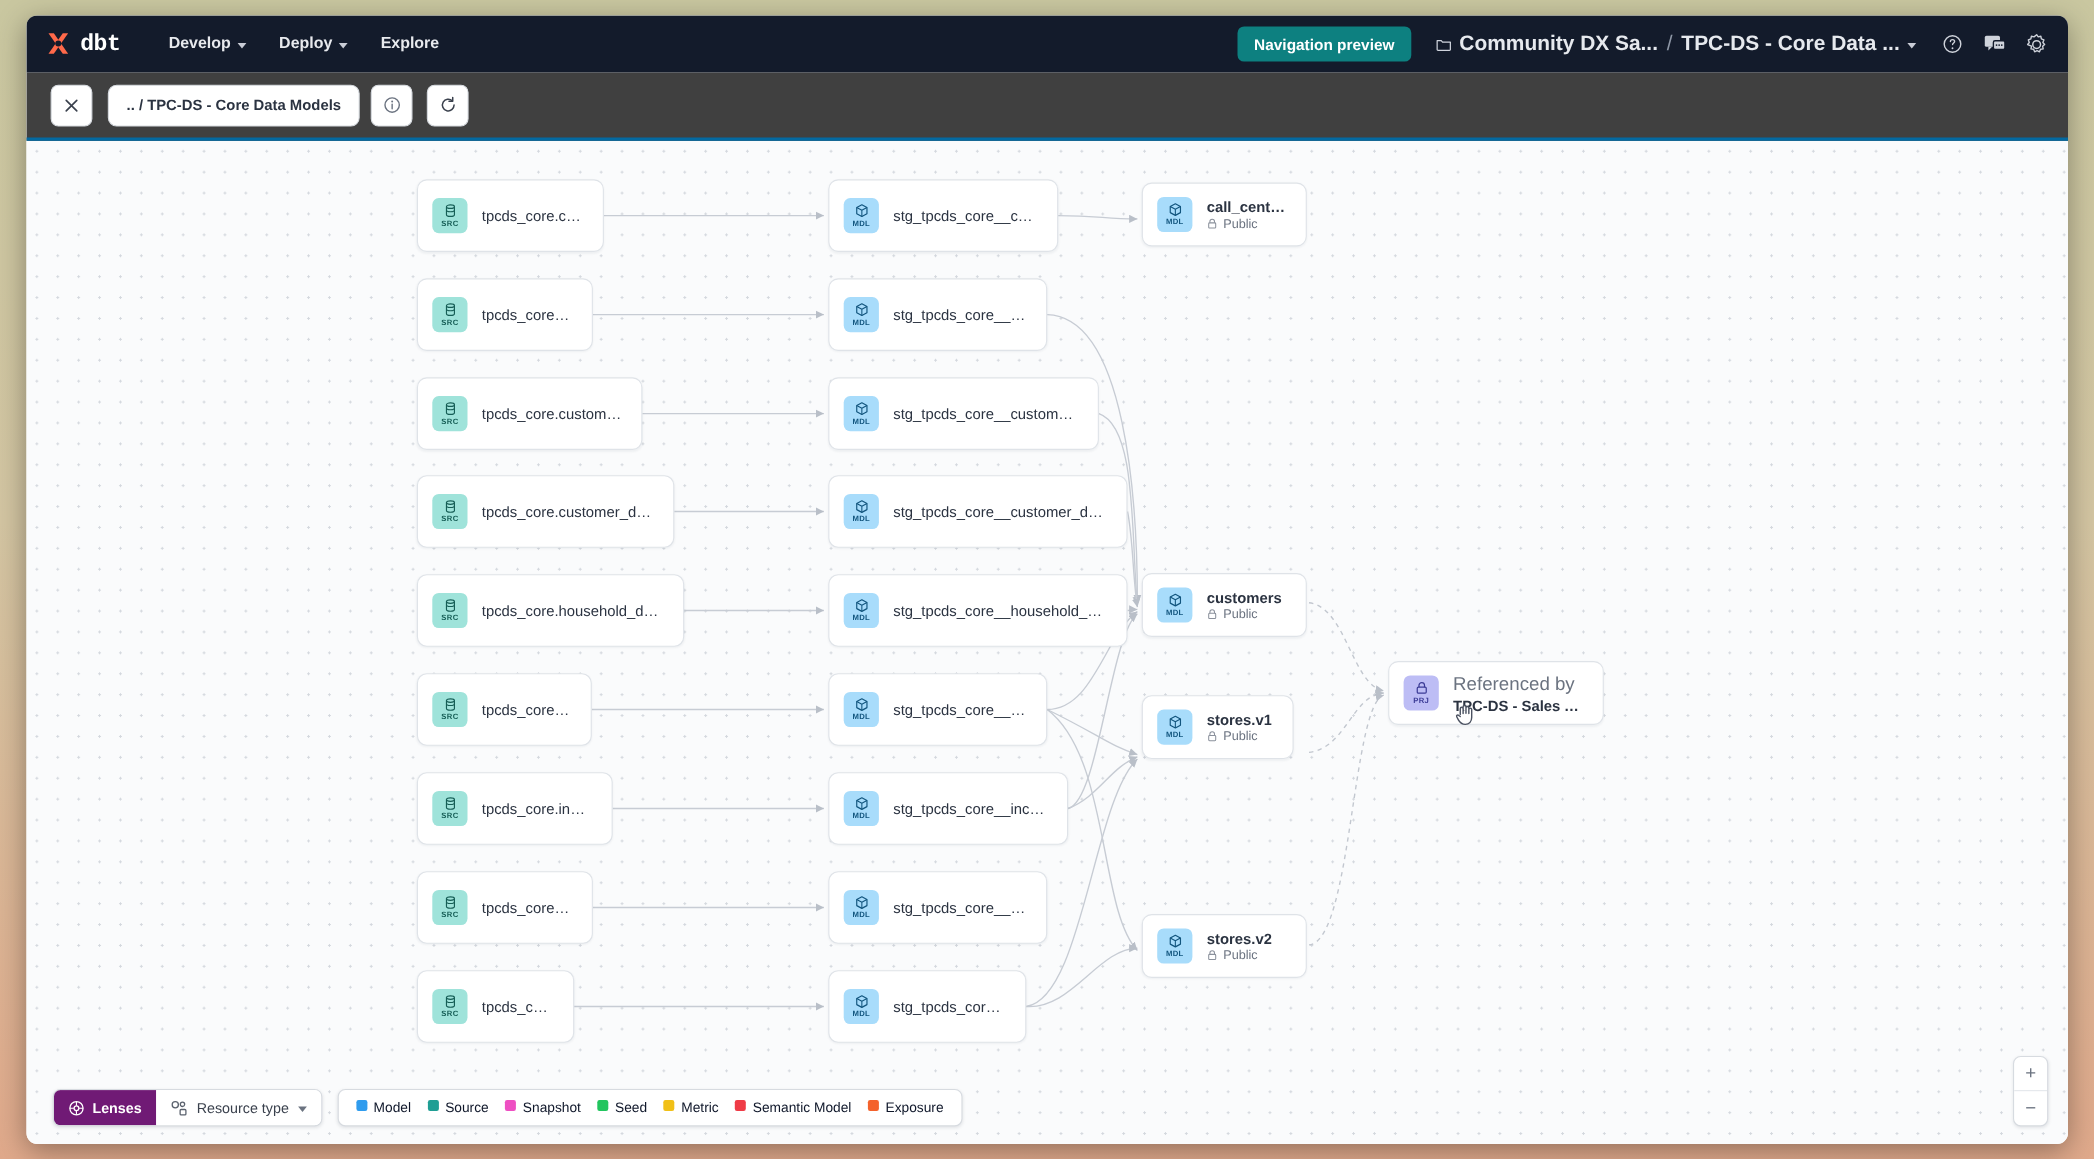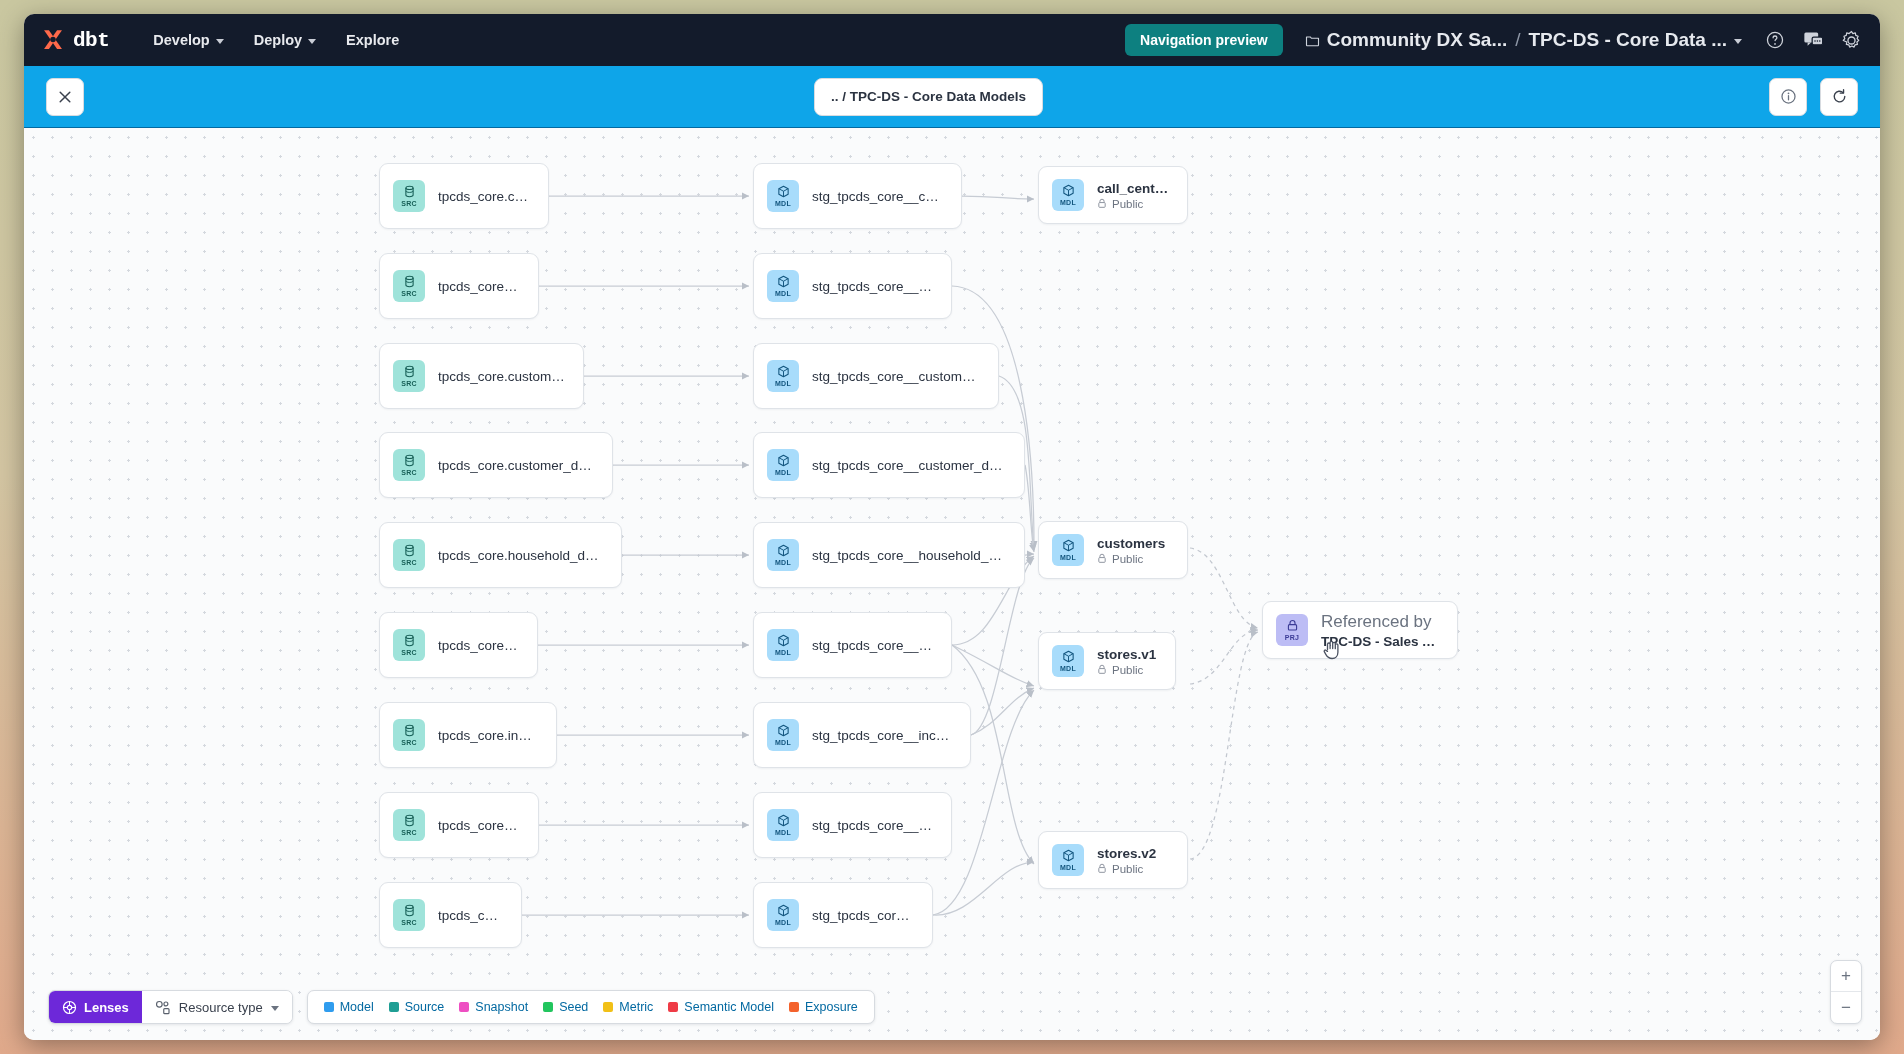--- a/index.html
+++ b/index.html
@@ -50,25 +50,24 @@
   }
   .breadcrumb-nav { display:flex; align-items:center; gap:8px; margin-left: 22px; font-size:19px; font-weight:700; color:#e6e9ee; white-space: nowrap;}
   .bc-sep { color:#8e97a6; font-weight:500; }
   .bc-link { cursor:pointer; display:flex; align-items:center; gap:7px;}
   .nav-icons { display:flex; align-items:center; gap:16px; margin-left:22px;}
   .nav-ico { width:22px;height:22px; cursor:pointer; opacity:.92; display:flex;align-items:center;justify-content:center;}
 
   
   #toolbar {
     position: absolute; left:0; top: 52px; width: 100%; height: 62px;
-    background: #0ea5e9;
+    background: #404040;
     display:flex; align-items:center; padding: 0 22px;
-    border-bottom: 1px solid #0369a1;
+    border-bottom: 3px solid #0369a1;
     z-index: 4;
-    justify-content: space-between;
   }
   .tb-btn {
     width: 38px; height: 38px;
     border: 1px solid #d7dbe0; border-radius: 7px;
     background:#fff; cursor:pointer;
     display:flex;align-items:center;justify-content:center;
   }
   #crumb-chip {
     height: 38px; margin-left: 14px;
     border: 1px solid #d7dbe0; border-radius: 8px;
@@ -146,35 +145,35 @@
     z-index: 6;
   }
   #lens-group {
     display:flex; align-items:center; height:34px;
     border-radius:7px; overflow:hidden;
     border:1px solid #d7dbe0; background:#fff;
     box-shadow:0 1px 3px rgba(20,30,50,.10);
   }
   #lenses-btn {
     display:flex;align-items:center;gap:7px;
-    background:#6d28d9; color:#fff;
+    background:#701a75; color:#fff;
     height:100%; padding: 0 13px;
     font-size:13px; font-weight:700; cursor:pointer;
   }
   #restype-btn {
     display:flex;align-items:center;gap:8px;
     height:100%; padding: 0 13px;
     font-size:13px; color:#3a414d; cursor:pointer; background:#fff;
   }
   #legend {
     display:flex; align-items:center; gap:15px; height:34px;
     background:#fff; border:1px solid #d7dbe0; border-radius:7px;
     padding: 0 16px; box-shadow:0 1px 3px rgba(20,30,50,.10);
   }
-  .legend-item { display:flex; align-items:center; gap:6px; font-size:12.5px; color:#0369a1; white-space:nowrap;}
+  .legend-item { display:flex; gap:6px; font-size:12.5px; color:#0f172a; white-space:nowrap;}
   .legend-sw { width:10px; height:10px; border-radius:2px; flex:none;}
 
   #zoomctl {
     position:absolute; right: 18px; bottom: 16px;
     width: 32px; border:1px solid #d7dbe0; border-radius:7px;
     background:#fff; z-index:6; box-shadow:0 1px 3px rgba(20,30,50,.10);
     overflow:hidden;
   }
   .zbtn { height:31px; display:flex;align-items:center;justify-content:center; cursor:pointer; color:#6b7380; font-size:17px;}
   .zbtn:first-child { border-bottom:1px solid #e4e7eb; }

